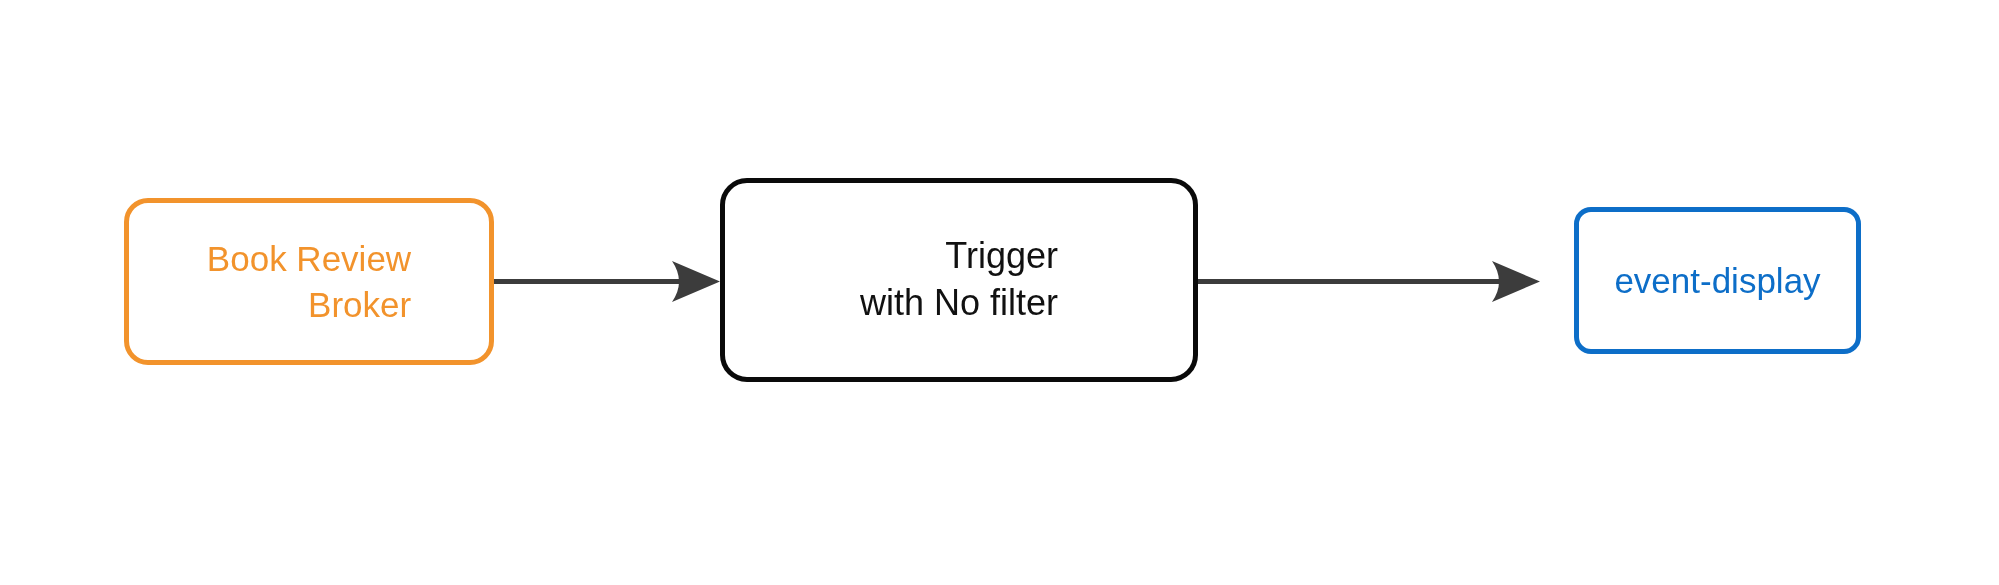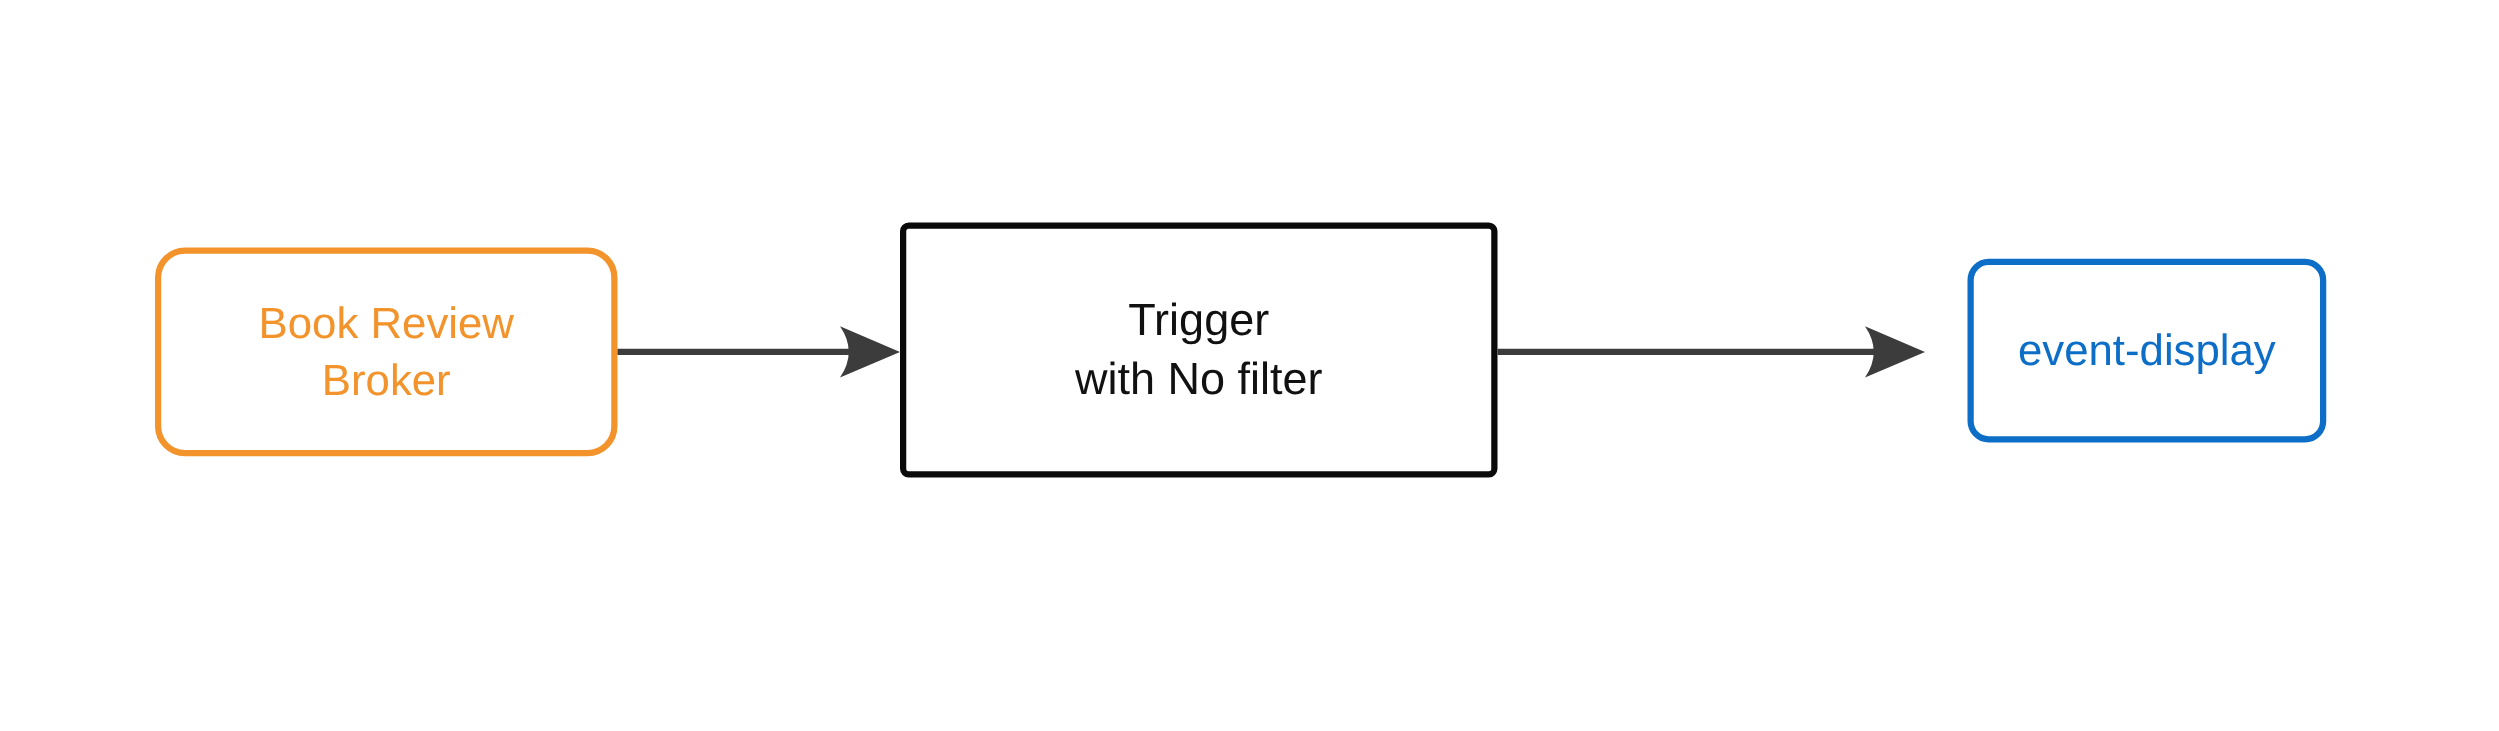--- a/index.html
+++ b/index.html
@@ -36,32 +36,34 @@
   
   .node-source {
     left: 124px;
     top: 198px;
     width: 370px;
     height: 167px;
     border: 5px solid #F2932C;
     border-radius: 24px;
     color: #F2932C;
     font-size: 35px;
+    text-align: right;
   }
 
   
   .node-trigger {
     left: 720px;
     top: 178px;
     width: 478px;
     height: 204px;
     border: 5px solid #0A0A0A;
-    border-radius: 7px;
+    border-radius: 27px;
     color: #111111;
     font-size: 36px;
+    text-align: right;
   }
 
   
   .node-sink {
     left: 1542px;
     top: 207px;
     width: 287px;
     height: 147px;
     border: 5px solid #0D6EC8;
     border-radius: 17px;

